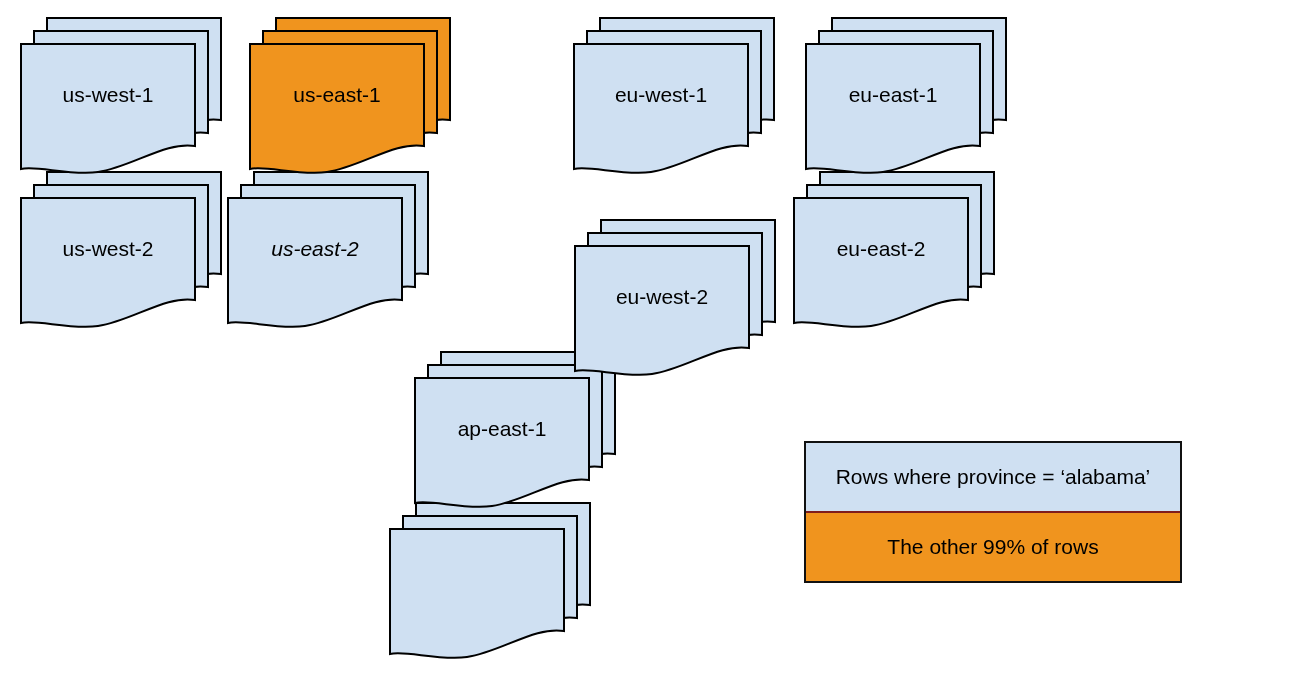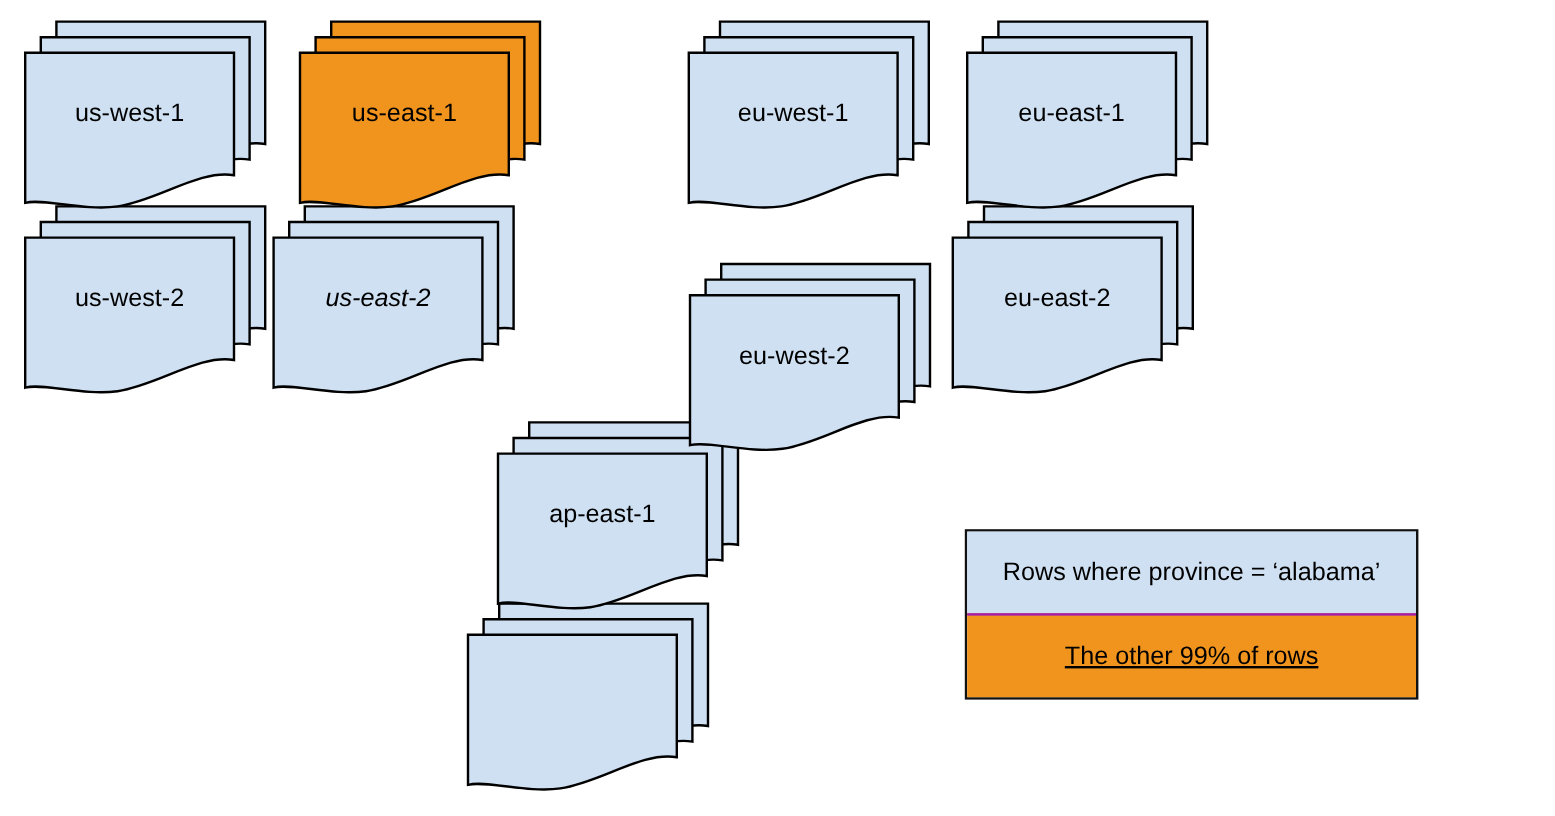--- a/index.html
+++ b/index.html
@@ -61,22 +61,21 @@
   }
   .legend-row {
     flex: 1;
     display: flex;
     align-items: center;
     justify-content: center;
     font-size: 21px;
     color: #000000;
   }
   .legend-row + .legend-row {
-    border-top: 2px solid #a21caf;
-    text-decoration: underline;
+    border-top: 2px solid #7f1d1d;
   }
 </style>
 </head>
 <body>
 
 <svg width="0" height="0" style="position:absolute" aria-hidden="true">
   <defs>
     <path id="doc-shape" d="M1,1 H175 V103 C146,98 112,124 78,129 C50,133 16,122 1,126 Z"></path>
   </defs>
 </svg>

